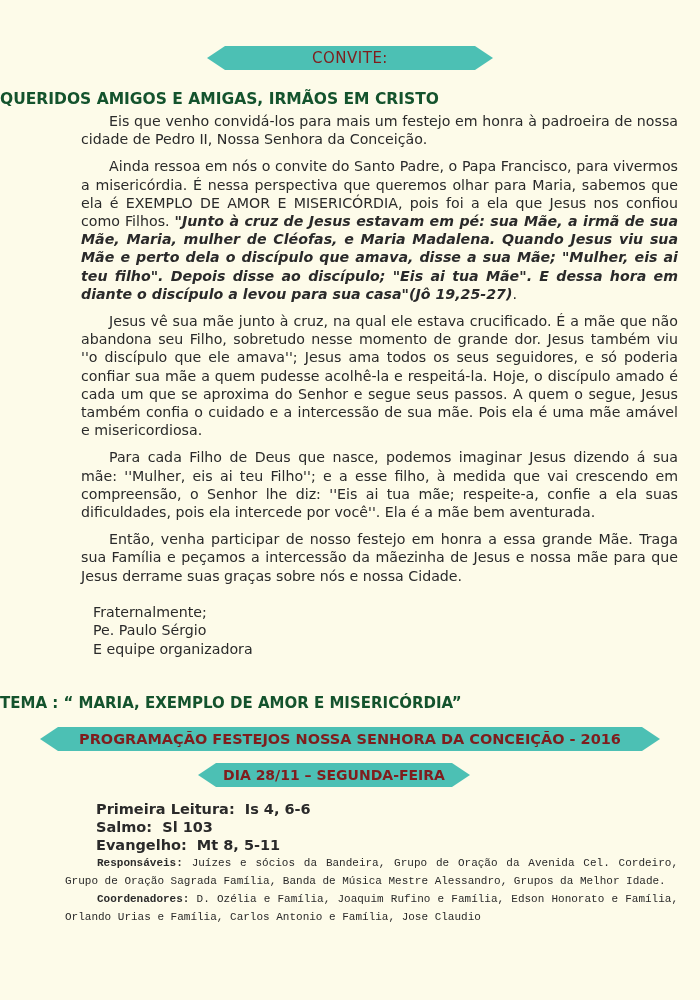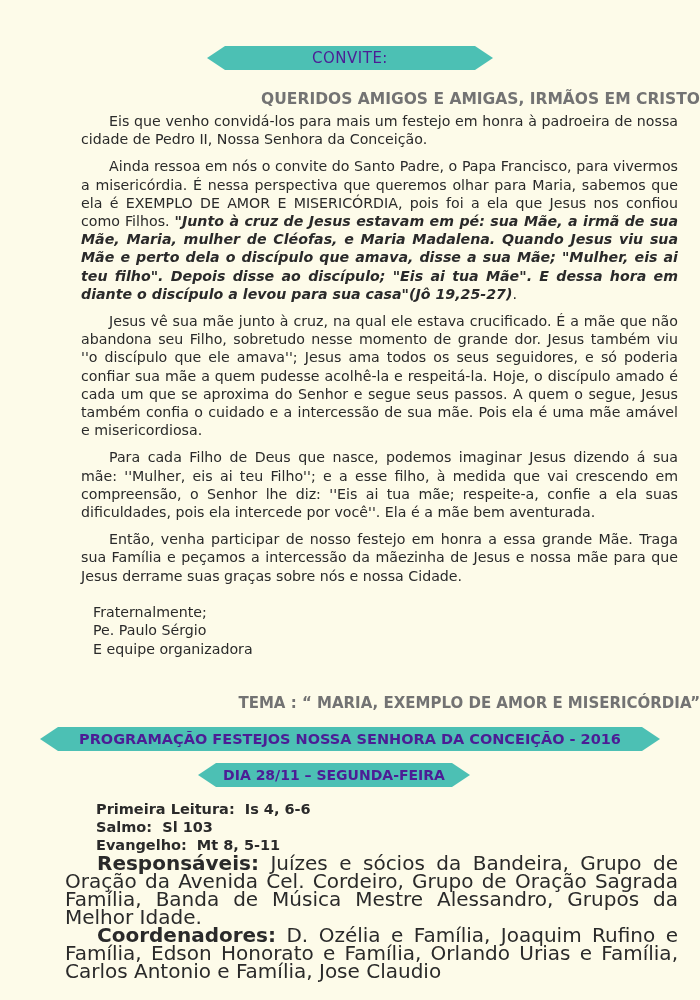--- a/index.html
+++ b/index.html
@@ -5,46 +5,46 @@
   html, body { margin:0; padding:0; }
   body {
     width:700px; height:1000px; overflow:hidden;
     background:#fdfbe9;
     font-family:"DejaVu Sans", sans-serif;
     color:#2a2a2a;
     position:relative;
   }
   .page { position:absolute; left:0; top:0; width:700px; height:1000px; }
   .banner {
-    position:absolute; background:#4cc0b4; color:#4c1d95;
+    position:absolute; background:#4cc0b4; color:#7f1d1d;
     text-align:center; display:flex; align-items:center; justify-content:center;
   }
   .banner::before, .banner::after {
     content:""; position:absolute; top:0; width:0; height:0;
     border-top:12px solid transparent; border-bottom:12px solid transparent;
   }
   .banner::before { left:-18px; border-right:18px solid #4cc0b4; }
   .banner::after { right:-18px; border-left:18px solid #4cc0b4; }
   .b-convite { left:225px; top:46px; width:250px; height:24px; font-size:15px; letter-spacing:0.5px; }
   .b-prog { left:58px; top:727px; width:584px; height:24px; font-size:14.5px; font-weight:bold; }
   .b-dia { left:216px; top:763px; width:236px; height:24px; font-size:14px; font-weight:bold; }
   .b-prog::before, .b-prog::after, .b-dia::before, .b-dia::after, .b-convite::before, .b-convite::after {
     border-top-width:12px; border-bottom-width:12px;
   }
   .title {
-    position:absolute; left:0; width:700px; text-align:right;
-    font-weight:bold; font-size:15.5px; color:#737373;
+    position:absolute; left:0; width:700px; text-align:left;
+    font-weight:bold; font-size:15.5px; color:#14532d;
   }
   .text { position:absolute; left:65px; width:613px; font-size:14.2px; line-height:18.2px; text-align:justify; }
   .text p { margin:0 0 9px 16px; text-indent:28px; }
   .text .q { font-weight:bold; font-style:italic; }
   .sig { position:absolute; left:93px; font-size:14.2px; line-height:18.4px; }
   .sig div { margin:0; }
   .readings { position:absolute; left:96px; top:800px; font-size:14.5px; line-height:18px; font-weight:bold; }
-  .resp { position:absolute; left:65px; width:613px; font-size:20px; line-height:18px; text-align:justify; }
+  .resp { position:absolute; left:65px; width:613px; font-size:11px; line-height:18px; text-align:justify;font-family:Liberation Mono, monospace; }
   .resp p { margin:0; text-indent:32px; }
   .resp b { font-weight:bold; }
 </style>
 </head>
 <body>
 
 <div class="page">
 
   <div class="banner b-convite">
     <span>CONVITE:</span>

